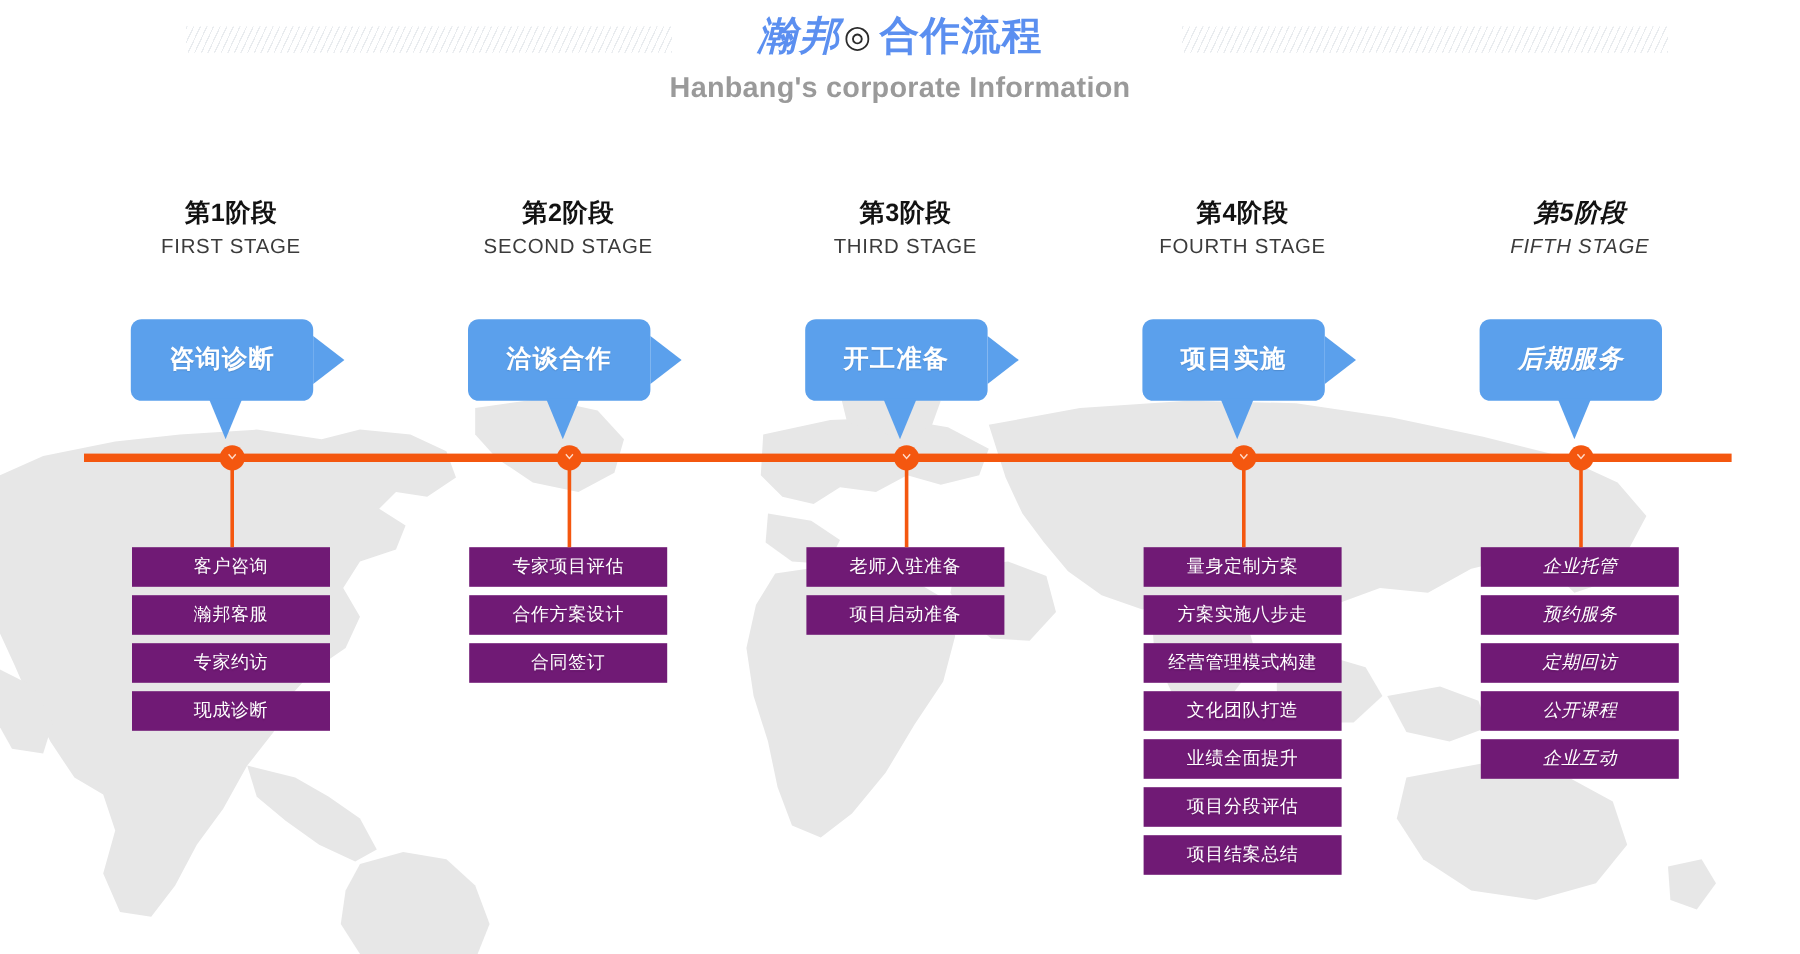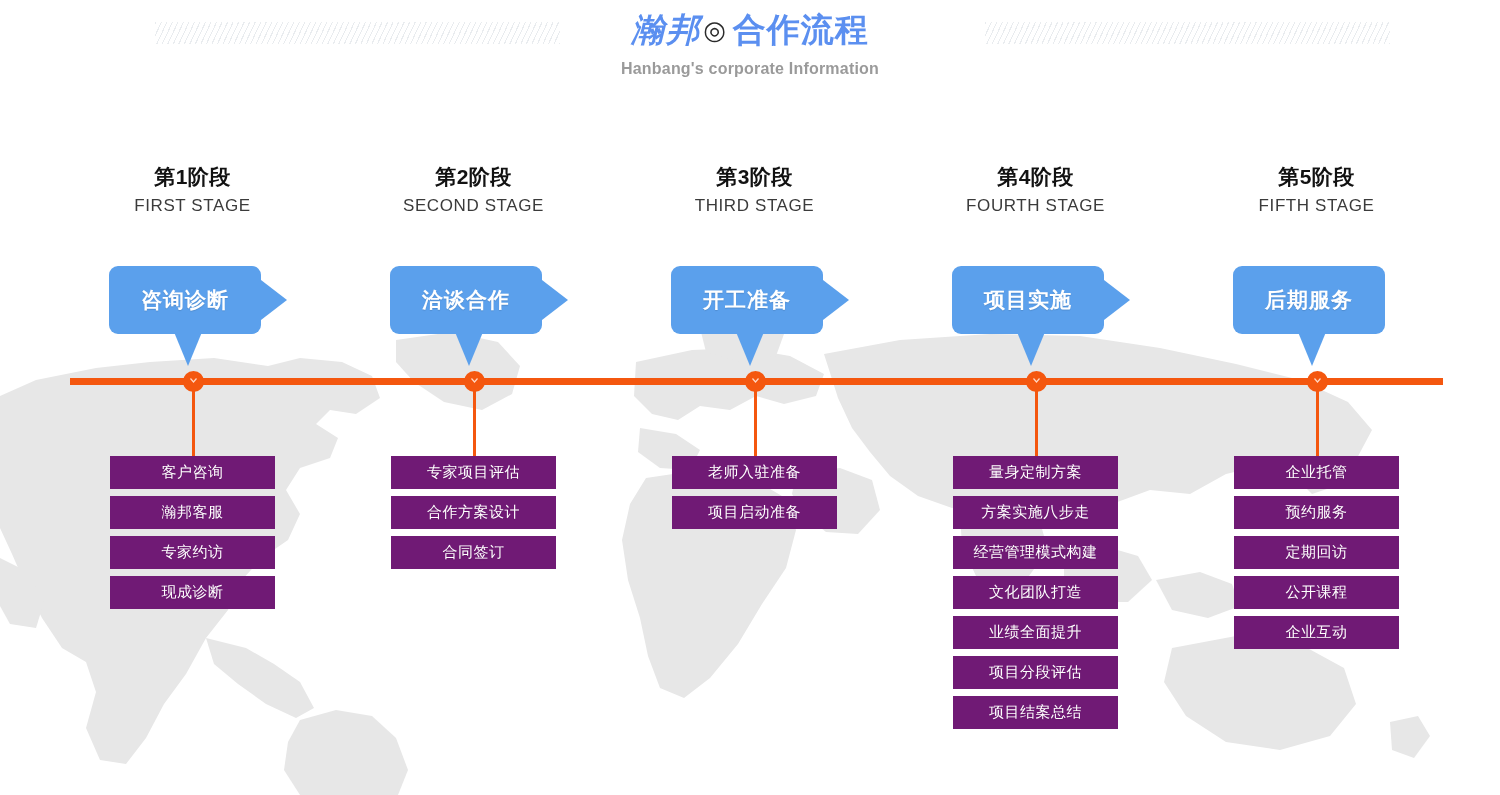--- a/index.html
+++ b/index.html
@@ -81,21 +81,21 @@
     color: #2b2b2b;
     vertical-align: 2px;
     margin: 0 6px 0 2px;
   }
   .subtitle {
     position: absolute;
     left: 0;
     top: 60px;
     width: 1500px;
     text-align: center;
-    font-size: 16px;
+    font-size: 24px;
     font-weight: bold;
     color: #9a9a9a;
     letter-spacing: 0.2px;
   }
 
   
   .columns {
     position: absolute;
     left: 0;
     top: 0;
@@ -105,21 +105,21 @@
   .col {
     position: absolute;
     top: 0;
     width: 281px;
     height: 795px;
   }
   .col.c0 { left: 52px; }
   .col.c1 { left: 333px; }
   .col.c2 { left: 614px; }
   .col.c3 { left: 895px; }
-  .col.c4 { left: 1176px; }
+  .col.c4 { left: 1176px; font-style: italic; }
 
   .stage-cn {
     position: absolute;
     top: 163px;
     left: 0;
     width: 281px;
     text-align: center;
     font-size: 21px;
     font-weight: bold;
     color: #121212;

